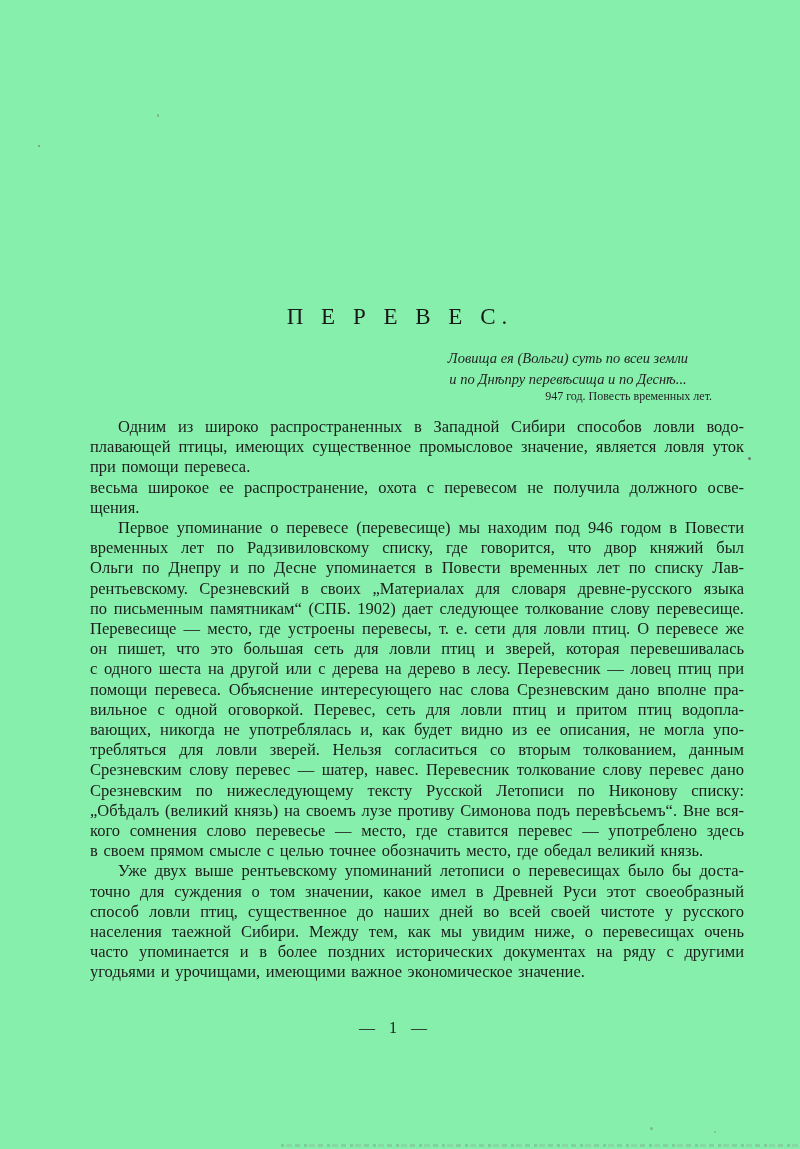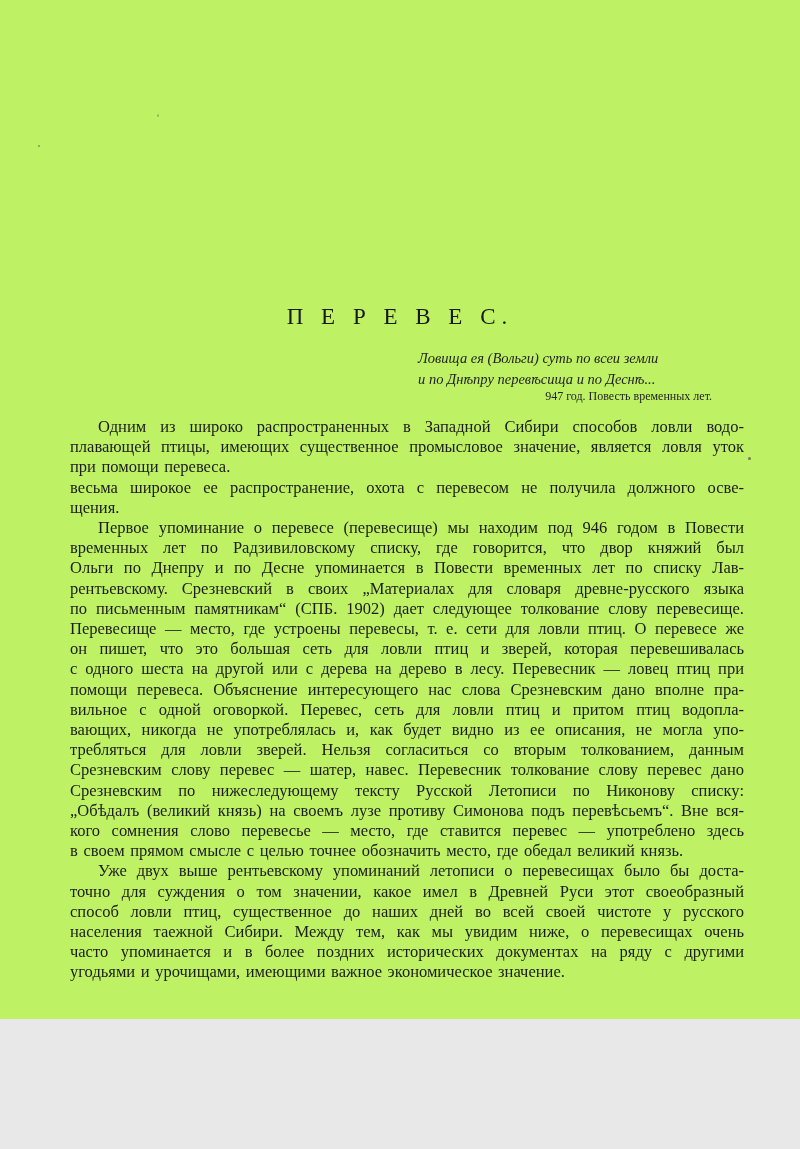--- a/index.html
+++ b/index.html
@@ -1,21 +1,21 @@
 <!DOCTYPE html>
 <html><head>
 <meta charset="utf-8">
 <style>
   html, body { margin: 0; padding: 0; background: #e8e8e8; }
   .page {
     position: relative;
     width: 800px;
-    height: 1019px;
+    height: 1149px;
     margin: 0 auto;
-    background: #bef264;
+    background: #86efac;
     overflow: hidden;
     font-family: "Liberation Serif", "DejaVu Serif", serif;
     color: #1e1e1e;
   }
   .title {
     position: absolute;
     top: 304px;
     left: 0;
     width: 100%;
     margin: 0;
@@ -23,21 +23,21 @@
     font-size: 23px;
     font-weight: normal;
     letter-spacing: 6px;
     color: #191919;
   }
   .epigraph {
     position: absolute;
     top: 348px;
     right: 82px;
     width: 300px;
-    text-align: left;
+    text-align: center;
     font-style: italic;
     font-size: 14.5px;
     line-height: 20.5px;
     color: #232323;
   }
   .attribution {
     position: absolute;
     top: 389px;
     right: 88px;
     font-size: 12px;
@@ -50,20 +50,21 @@
     width: 674px;
     font-size: 16.5px;
     line-height: 20.2px;
     word-spacing: 1.5px;
     color: #1c1c1c;
   }
   .line {
     text-align: justify;
     text-align-last: justify;
     white-space: normal;
+    margin-left: 20px;
   }
   .line.first { text-indent: 28px; }
   .line.last  { text-align-last: left; }
   .page-number {
     position: absolute;
     top: 1019px;
     left: 0;
     width: 786px;
     text-align: center;
     font-size: 16px;

